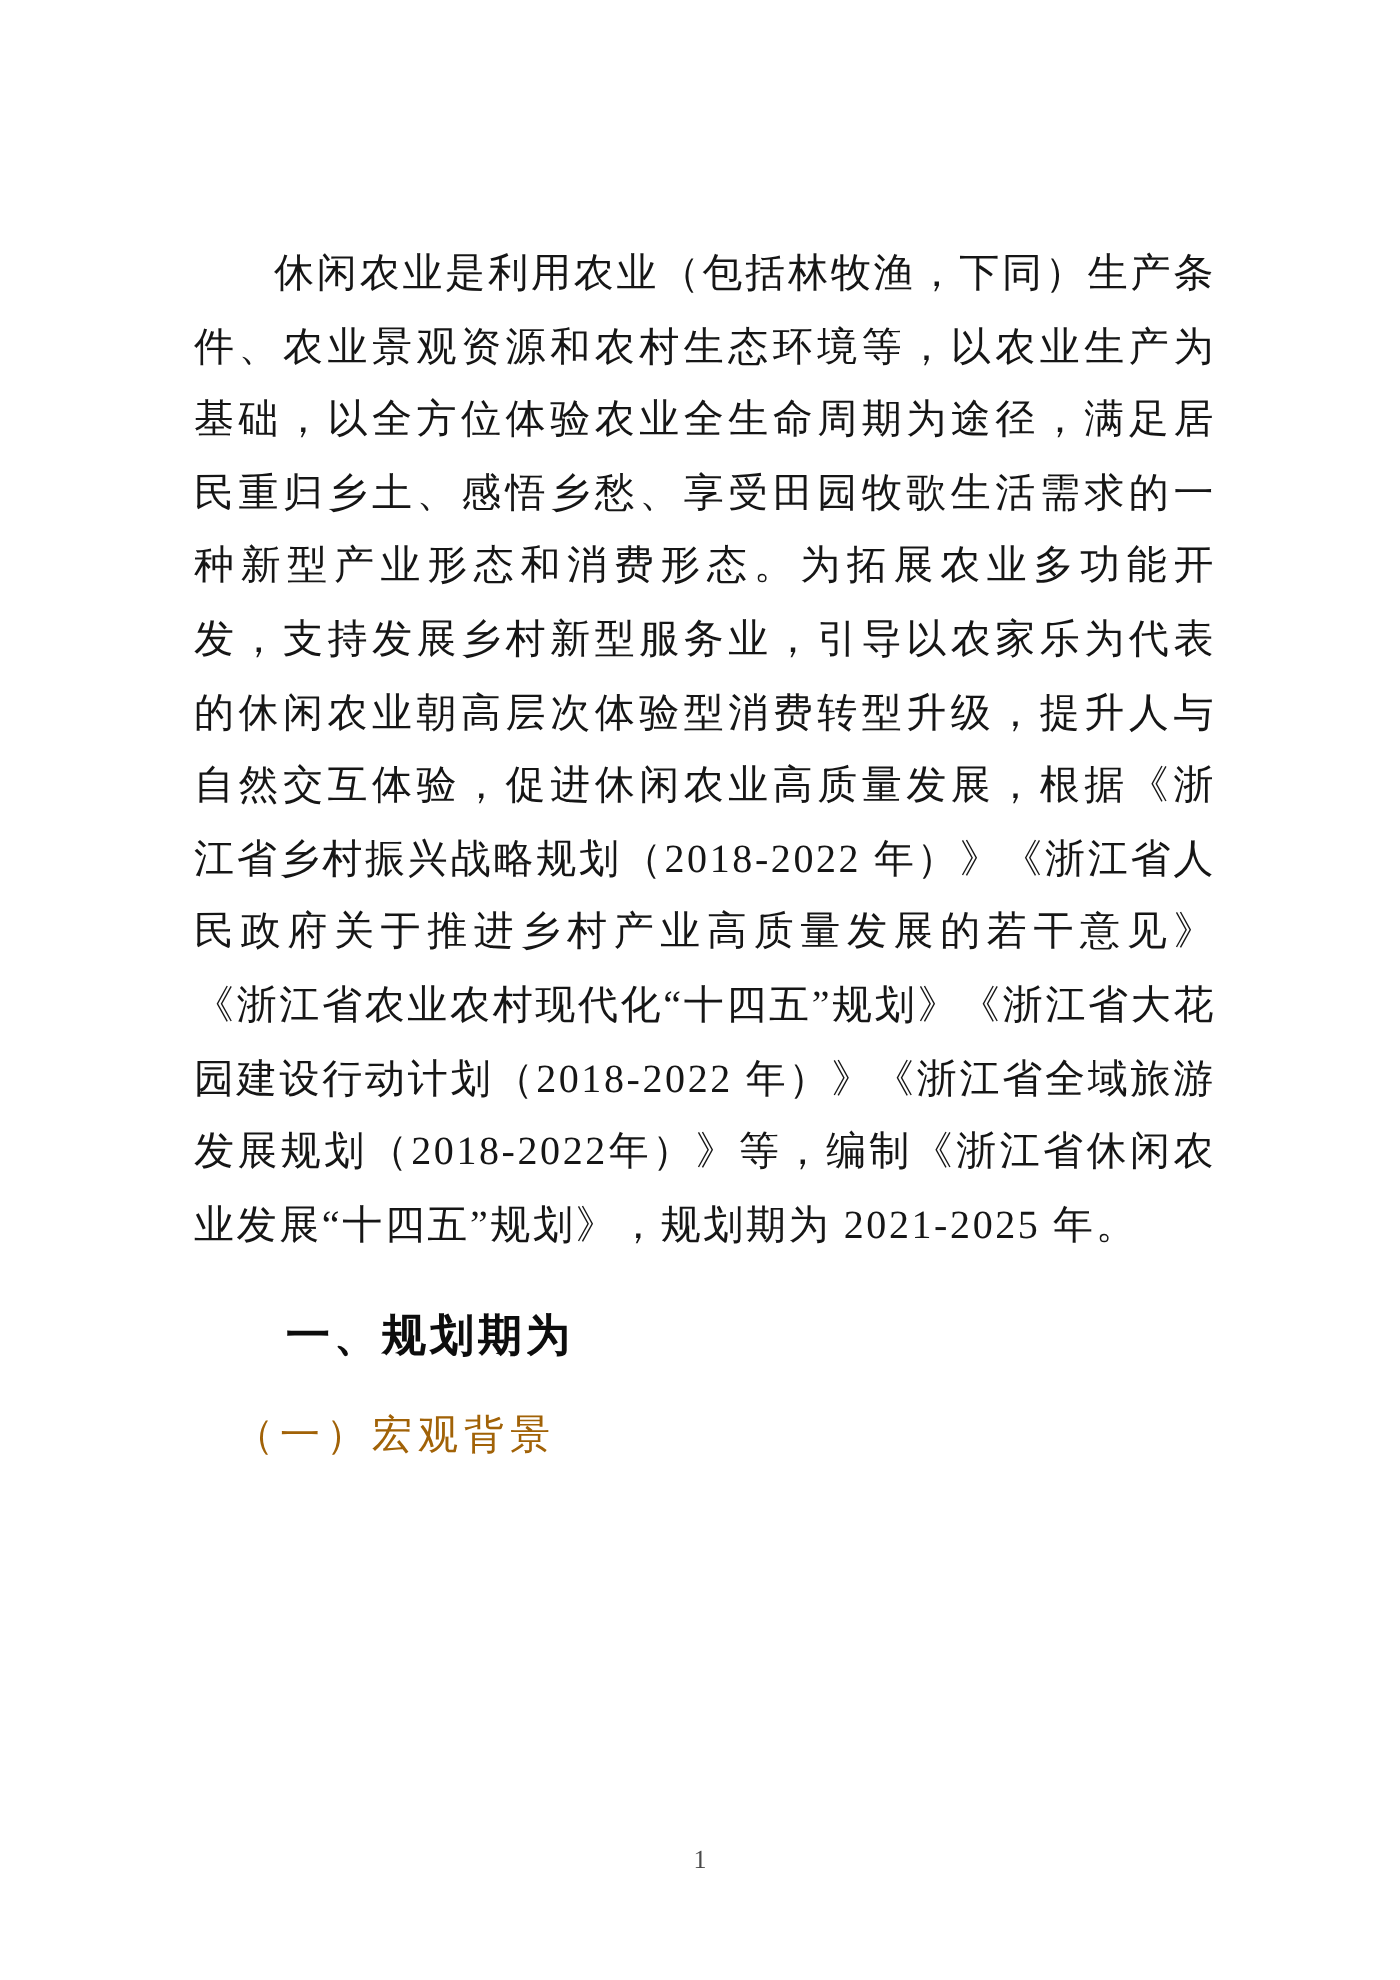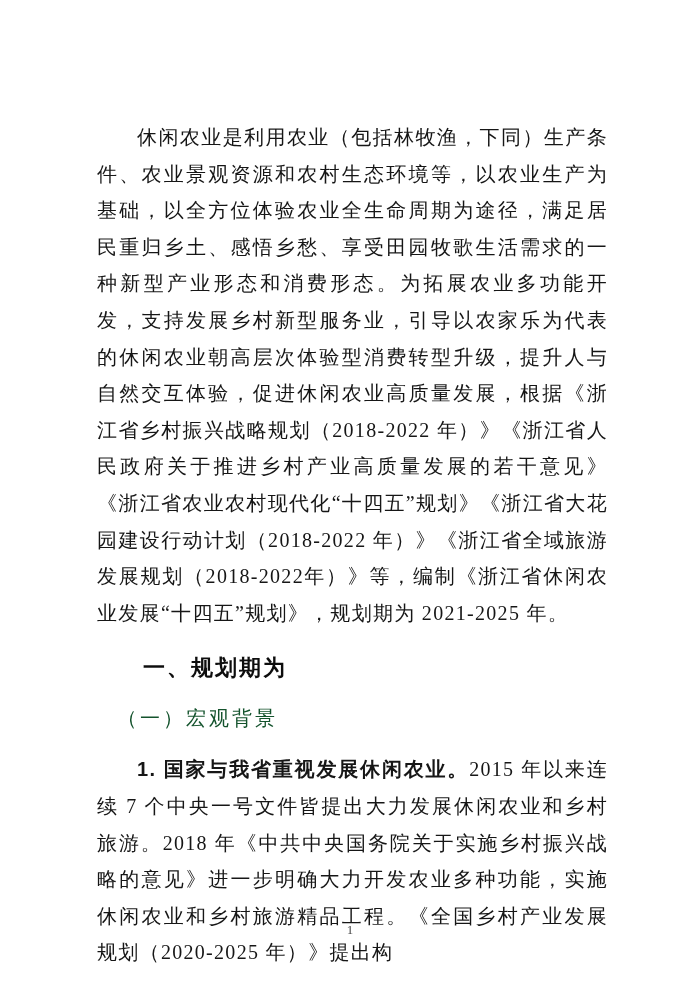--- a/index.html
+++ b/index.html
@@ -39,21 +39,21 @@
     color: #0d0d0d;
   }
   h2.sub-heading {
     margin-top: 20px;
     padding-left: 20px;
     font-family: "Liberation Serif", "DejaVu Serif", serif;
     font-weight: normal;
     font-size: 20px;
     line-height: 30px;
     letter-spacing: 3px;
-    color: #14532d;
+    color: #a16207;
   }
   p.para2 { margin-top: 18px; }
   p.para2 .lead {
     font-family: "Liberation Sans", "DejaVu Sans", sans-serif;
     font-weight: bold;
     letter-spacing: 1.3px;
   }
   .page-number {
     position: absolute;
     bottom: 52px;
@@ -71,20 +71,17 @@
 
 <div class="page">
   <div class="content">
 
     <p class="body-text">休闲农业是利用农业（包括林牧渔，下同）生产条件、农业景观资源和农村生态环境等，以农业生产为基础，以全方位体验农业全生命周期为途径，满足居民重归乡土、感悟乡愁、享受田园牧歌生活需求的一种新型产业形态和消费形态。为拓展农业多功能开发，支持发展乡村新型服务业，引导以农家乐为代表的休闲农业朝高层次体验型消费转型升级，提升人与自然交互体验，促进休闲农业高质量发展，根据《浙江省乡村振兴战略规划（2018-2022 年）》《浙江省人民政府关于推进乡村产业高质量发展的若干意见》《浙江省农业农村现代化“十四五”规划》《浙江省大花园建设行动计划（2018-2022 年）》《浙江省全域旅游发展规划（2018-2022年）》等，编制《浙江省休闲农业发展“十四五”规划》，规划期为 2021-2025 年。</p>
 
     <h1 class="sec-heading">一、规划期为</h1>
 
     <h2 class="sub-heading">（一）宏观背景</h2>
 
-    <p class="body-text para2">
-      <span class="lead">1. 国家与我省重视发展休闲农业。</span><span>2015 年以来连续 7 个中央一号文件皆提出大力发展休闲农业和乡村旅游。2018 年《中共中央国务院关于实施乡村振兴战略的意见》进一步明确大力开发农业多种功能，实施休闲农业和乡村旅游精品工程。《全国乡村产业发展规划（2020-2025 年）》提出构</span>
-    </p>
 
   </div>
 
   <div class="page-number">1</div>
 </div>
 
 </body></html>

